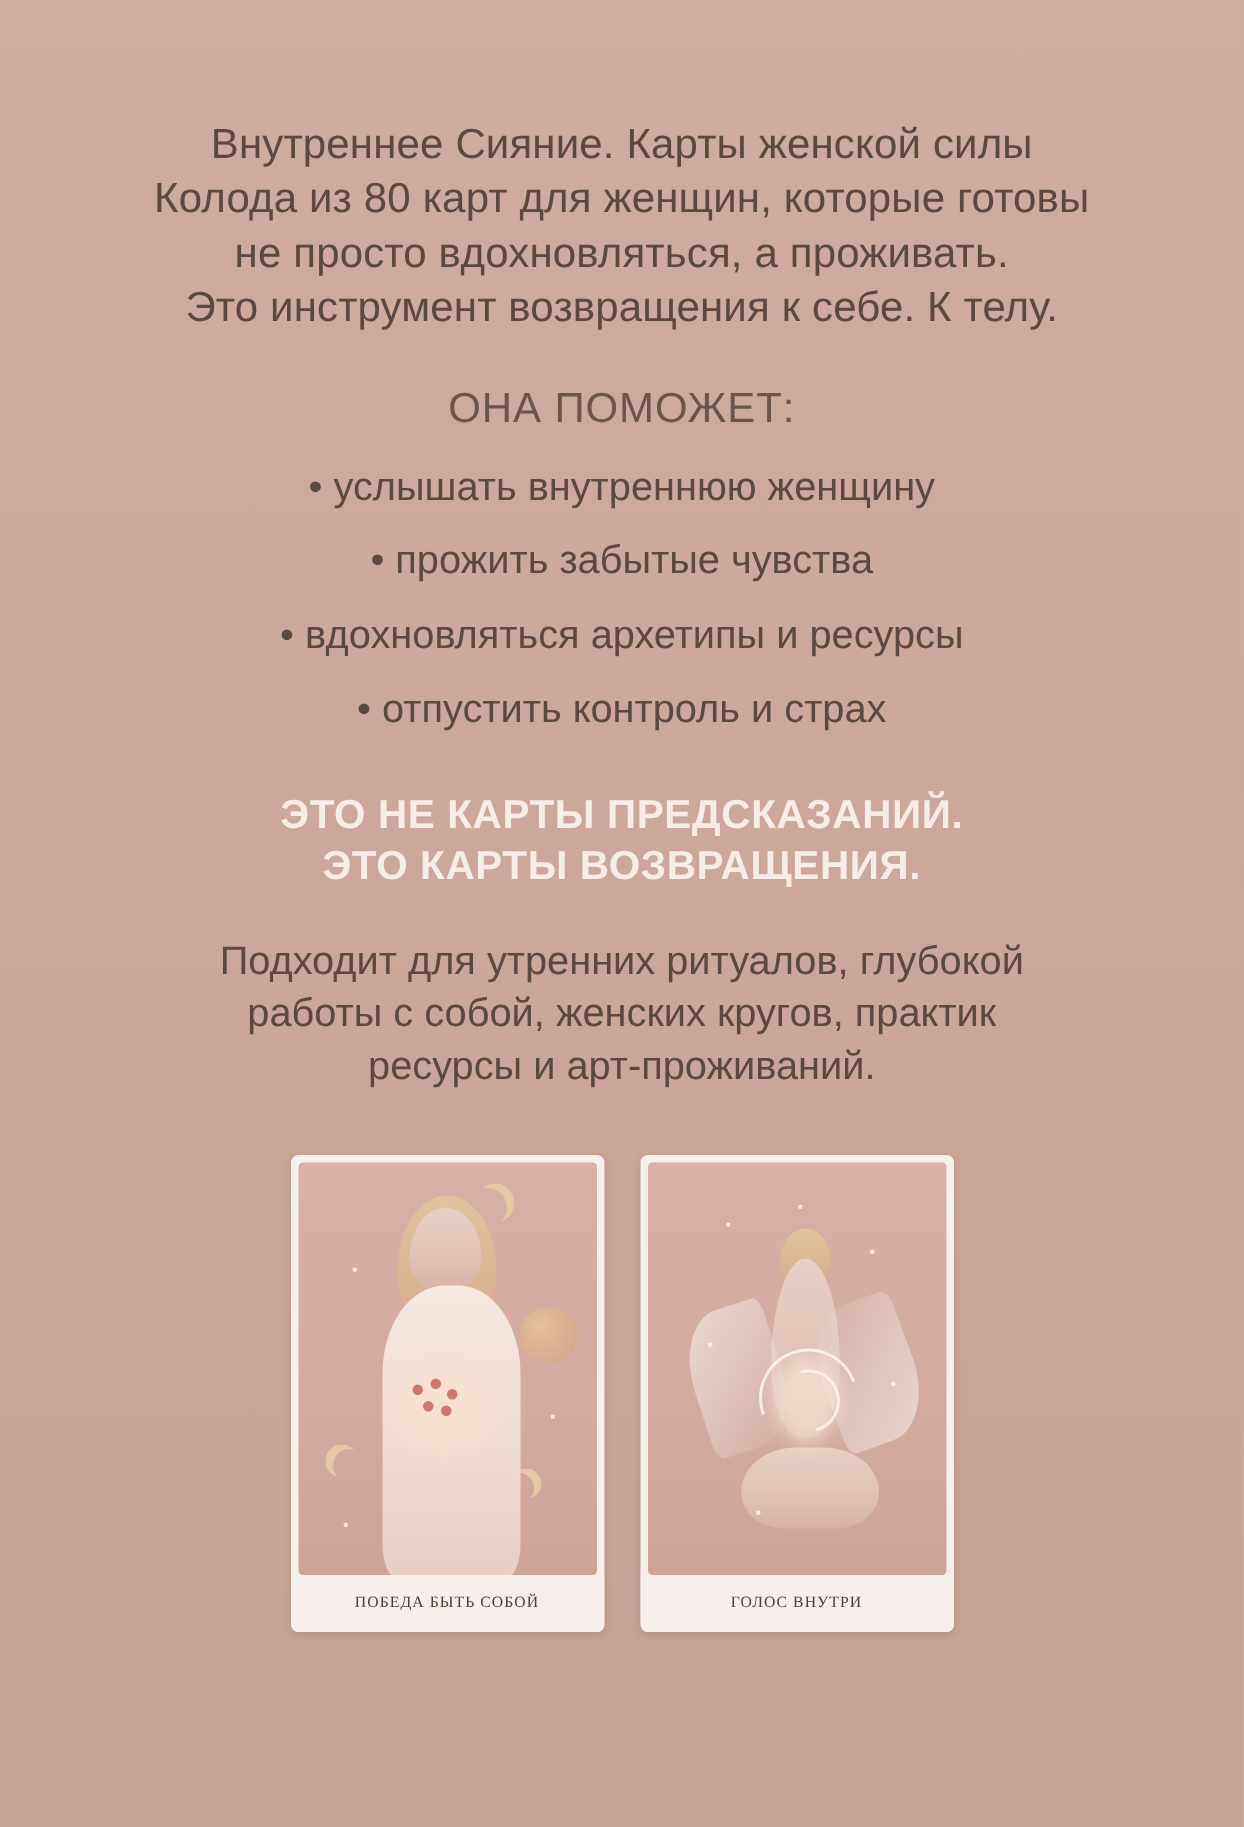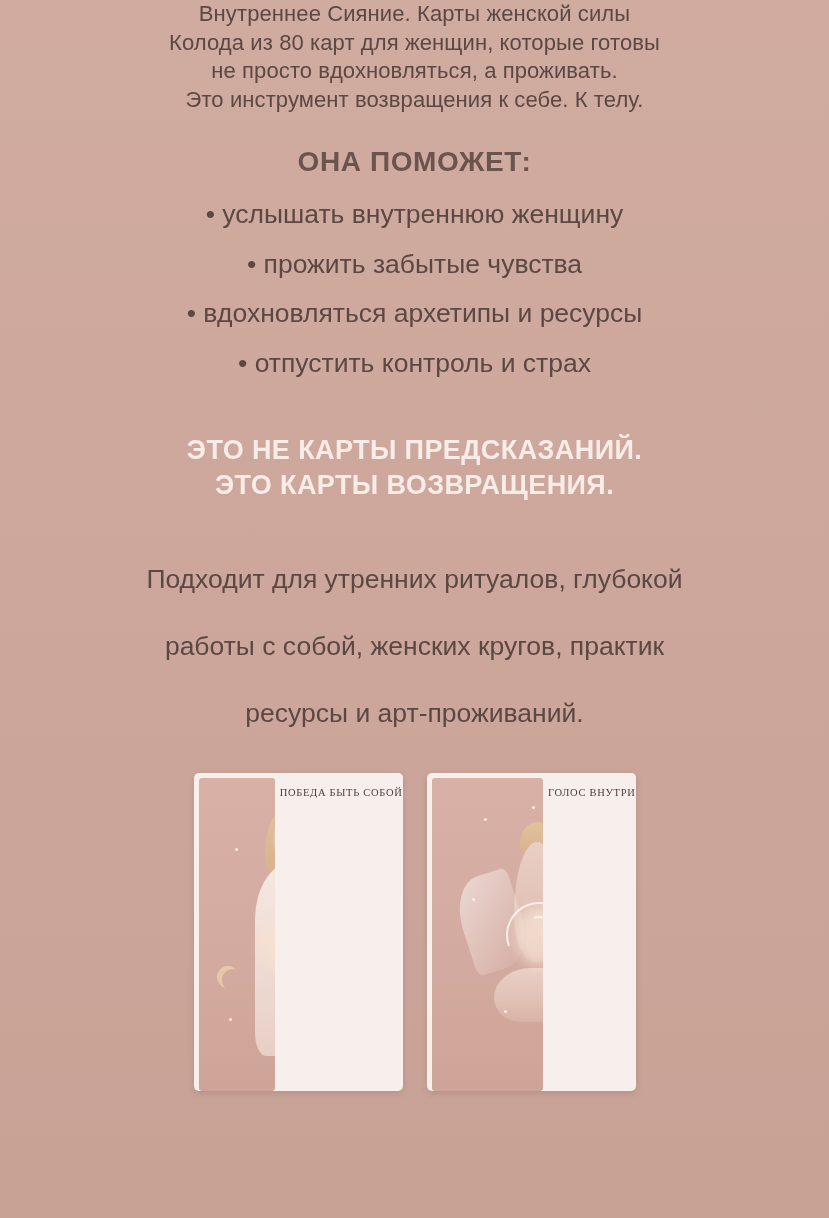--- a/index.html
+++ b/index.html
@@ -19,36 +19,37 @@
     width: 829px;
     height: 1218px;
     background: linear-gradient(180deg, #d0aba0 0%, #cda79c 45%, #c9a296 100%);
     box-sizing: border-box;
     display: flex;
     flex-direction: column;
     align-items: center;
   }
 
   .intro {
+    margin-top: 78px;
     width: 700px;
     text-align: center;
-    font-size: 22px;
+    font-size: 28px;
     line-height: 1.30;
     color: #5b4843;
     letter-spacing: 0.1px;
   }
   .intro .line {
     display: block;
     white-space: nowrap;
   }
 
   .section-heading {
     margin-top: 32px;
     font-size: 28px;
-    font-weight: 700;
+    font-weight: 400;
     color: #6b544e;
     letter-spacing: 0.6px;
     text-align: left;
   }
 
   .benefits {
     margin: 0;
     padding: 0;
     list-style: none;
     width: 700px;
@@ -56,21 +57,21 @@
   }
   .benefits li {
     font-size: 26.5px;
     line-height: 1.0;
     color: #5b4843;
     margin-top: 23px;
     white-space: nowrap;
   }
 
   .callout {
-    margin-top: 57px;
+    margin-top: 40px;
     text-align: center;
     font-size: 27px;
     font-weight: 700;
     color: #f7ece8;
     line-height: 1.28;
     letter-spacing: 0.4px;
   }
   .callout .line {
     display: block;
     white-space: nowrap;
@@ -80,36 +81,36 @@
     margin-top: 28px;
     width: 700px;
     text-align: center;
     font-size: 26.5px;
     line-height: 1.32;
     color: #5b4843;
   }
   .outro .line {
     display: block;
     white-space: nowrap;
-    margin-top: 32px;
   }
 
   .cards {
     margin-top: 42px;
     display: flex;
     gap: 24px;
     justify-content: center;
   }
   .card {
     width: 209px;
     height: 318px;
     background: #f6efec;
     border-radius: 5px;
     box-shadow: 0 2px 6px rgba(90, 60, 50, 0.18);
     display: flex;
+    flex-direction: column;
     overflow: hidden;
   }
   .card-art {
     position: relative;
     flex: 1 1 auto;
     margin: 5px 5px 0 5px;
     border-radius: 3px;
     overflow: hidden;
     background: linear-gradient(180deg, #d8b0a5 0%, #d3aa9f 60%, #cfa498 100%);
   }

